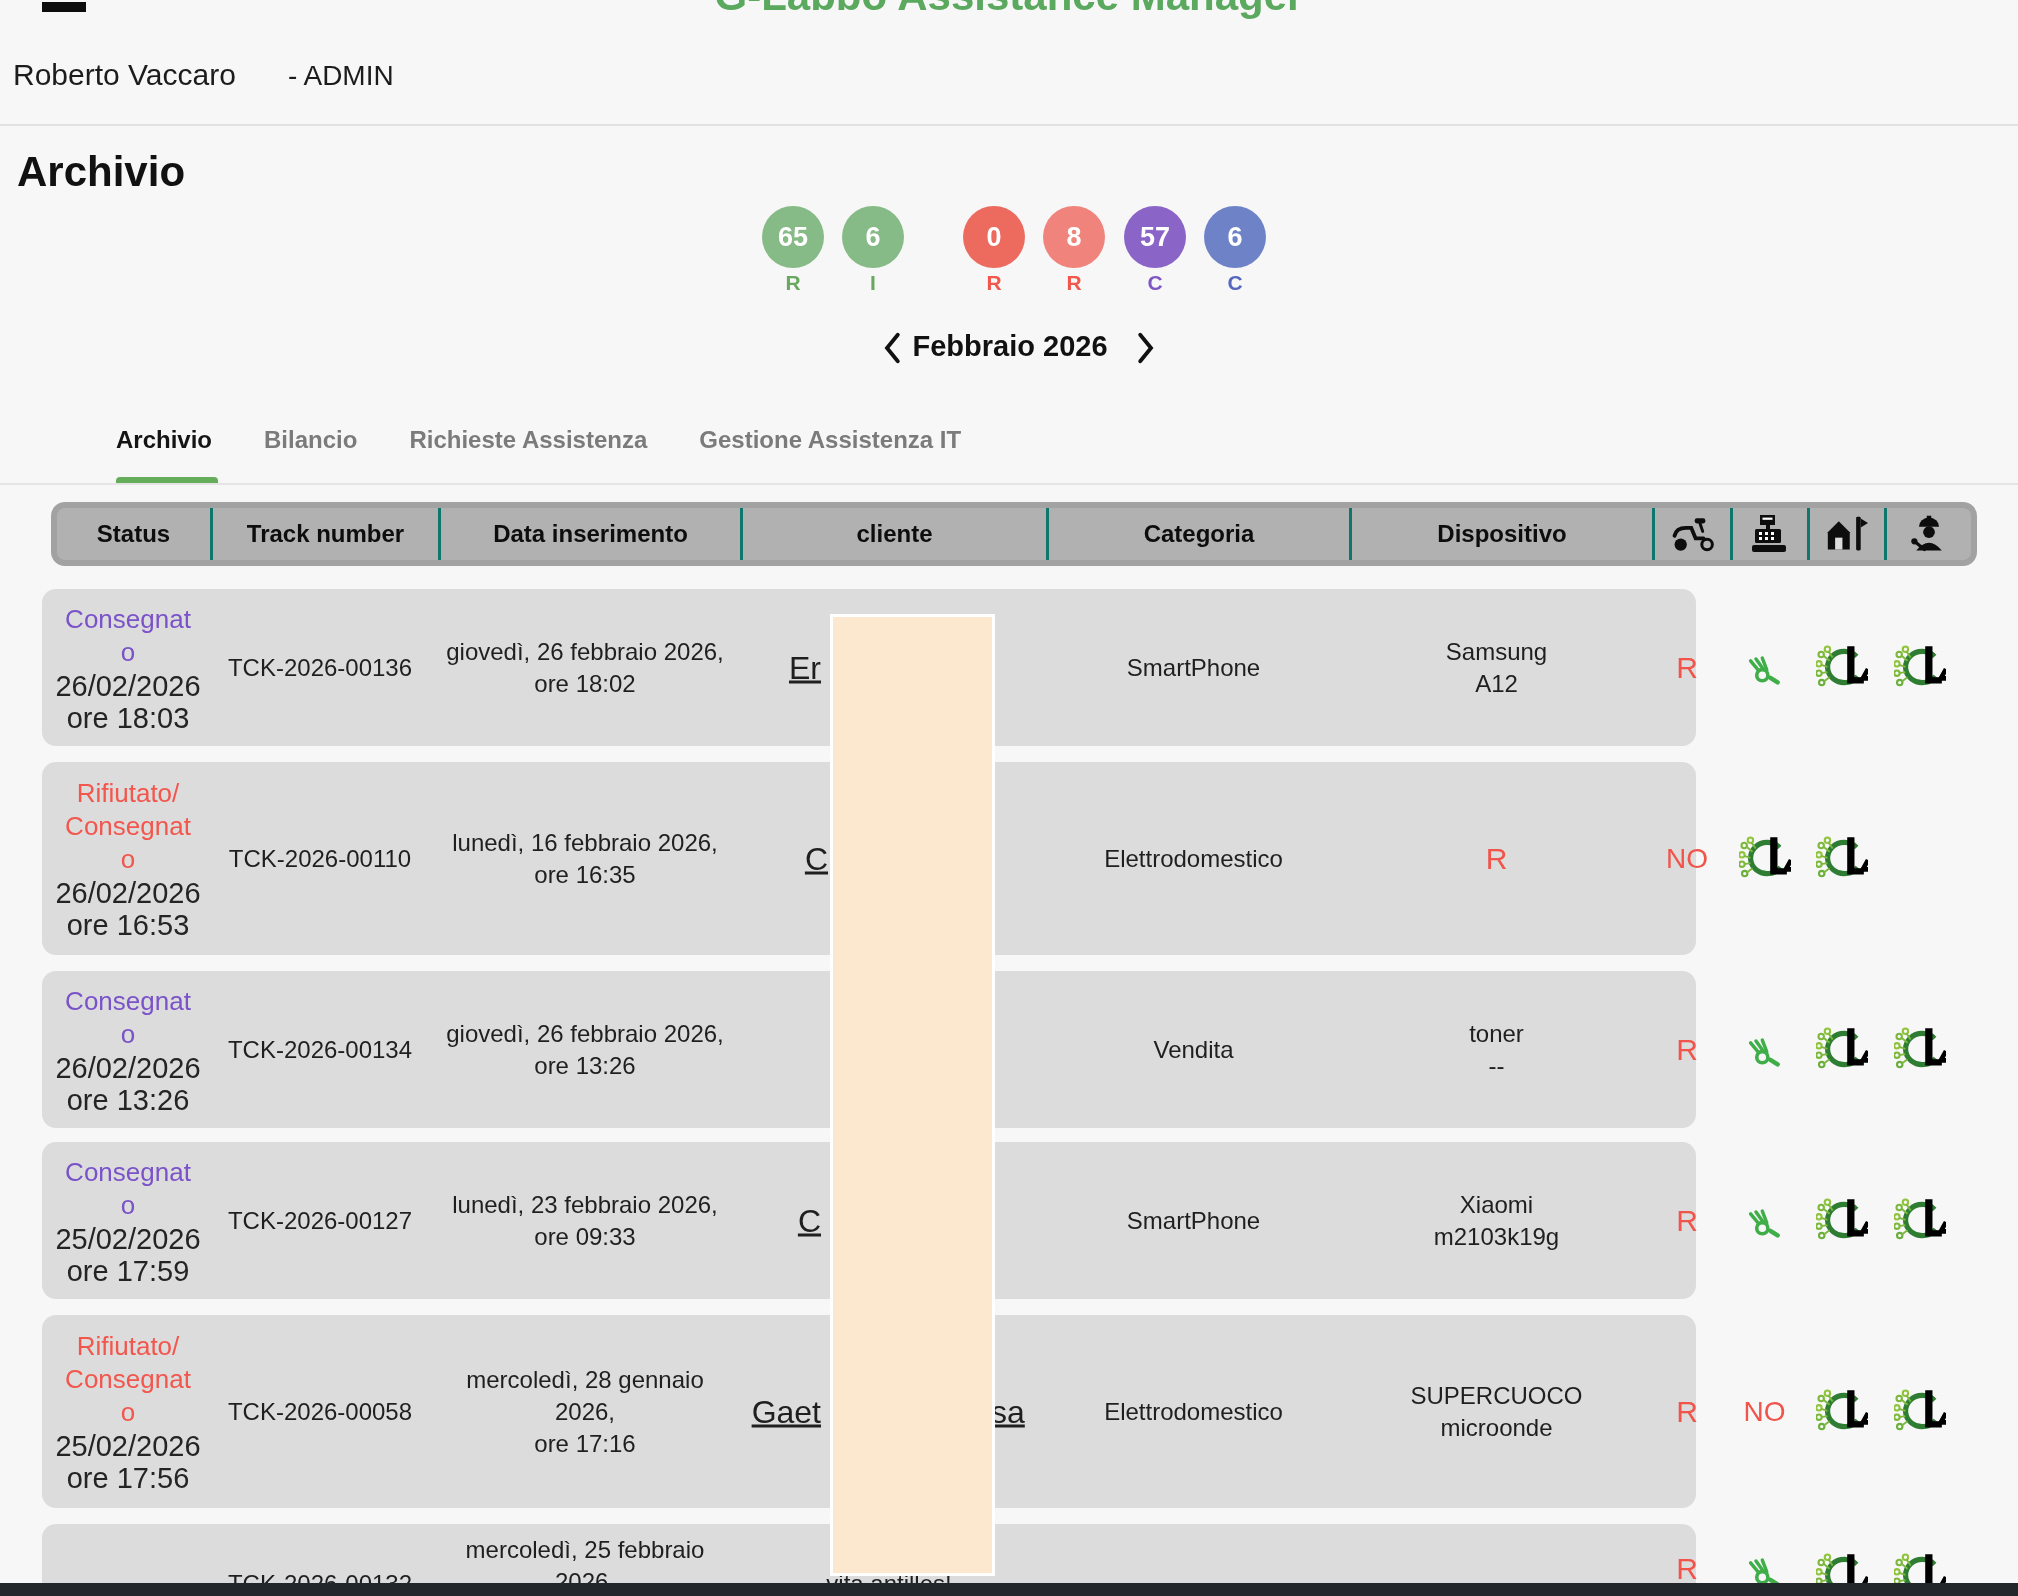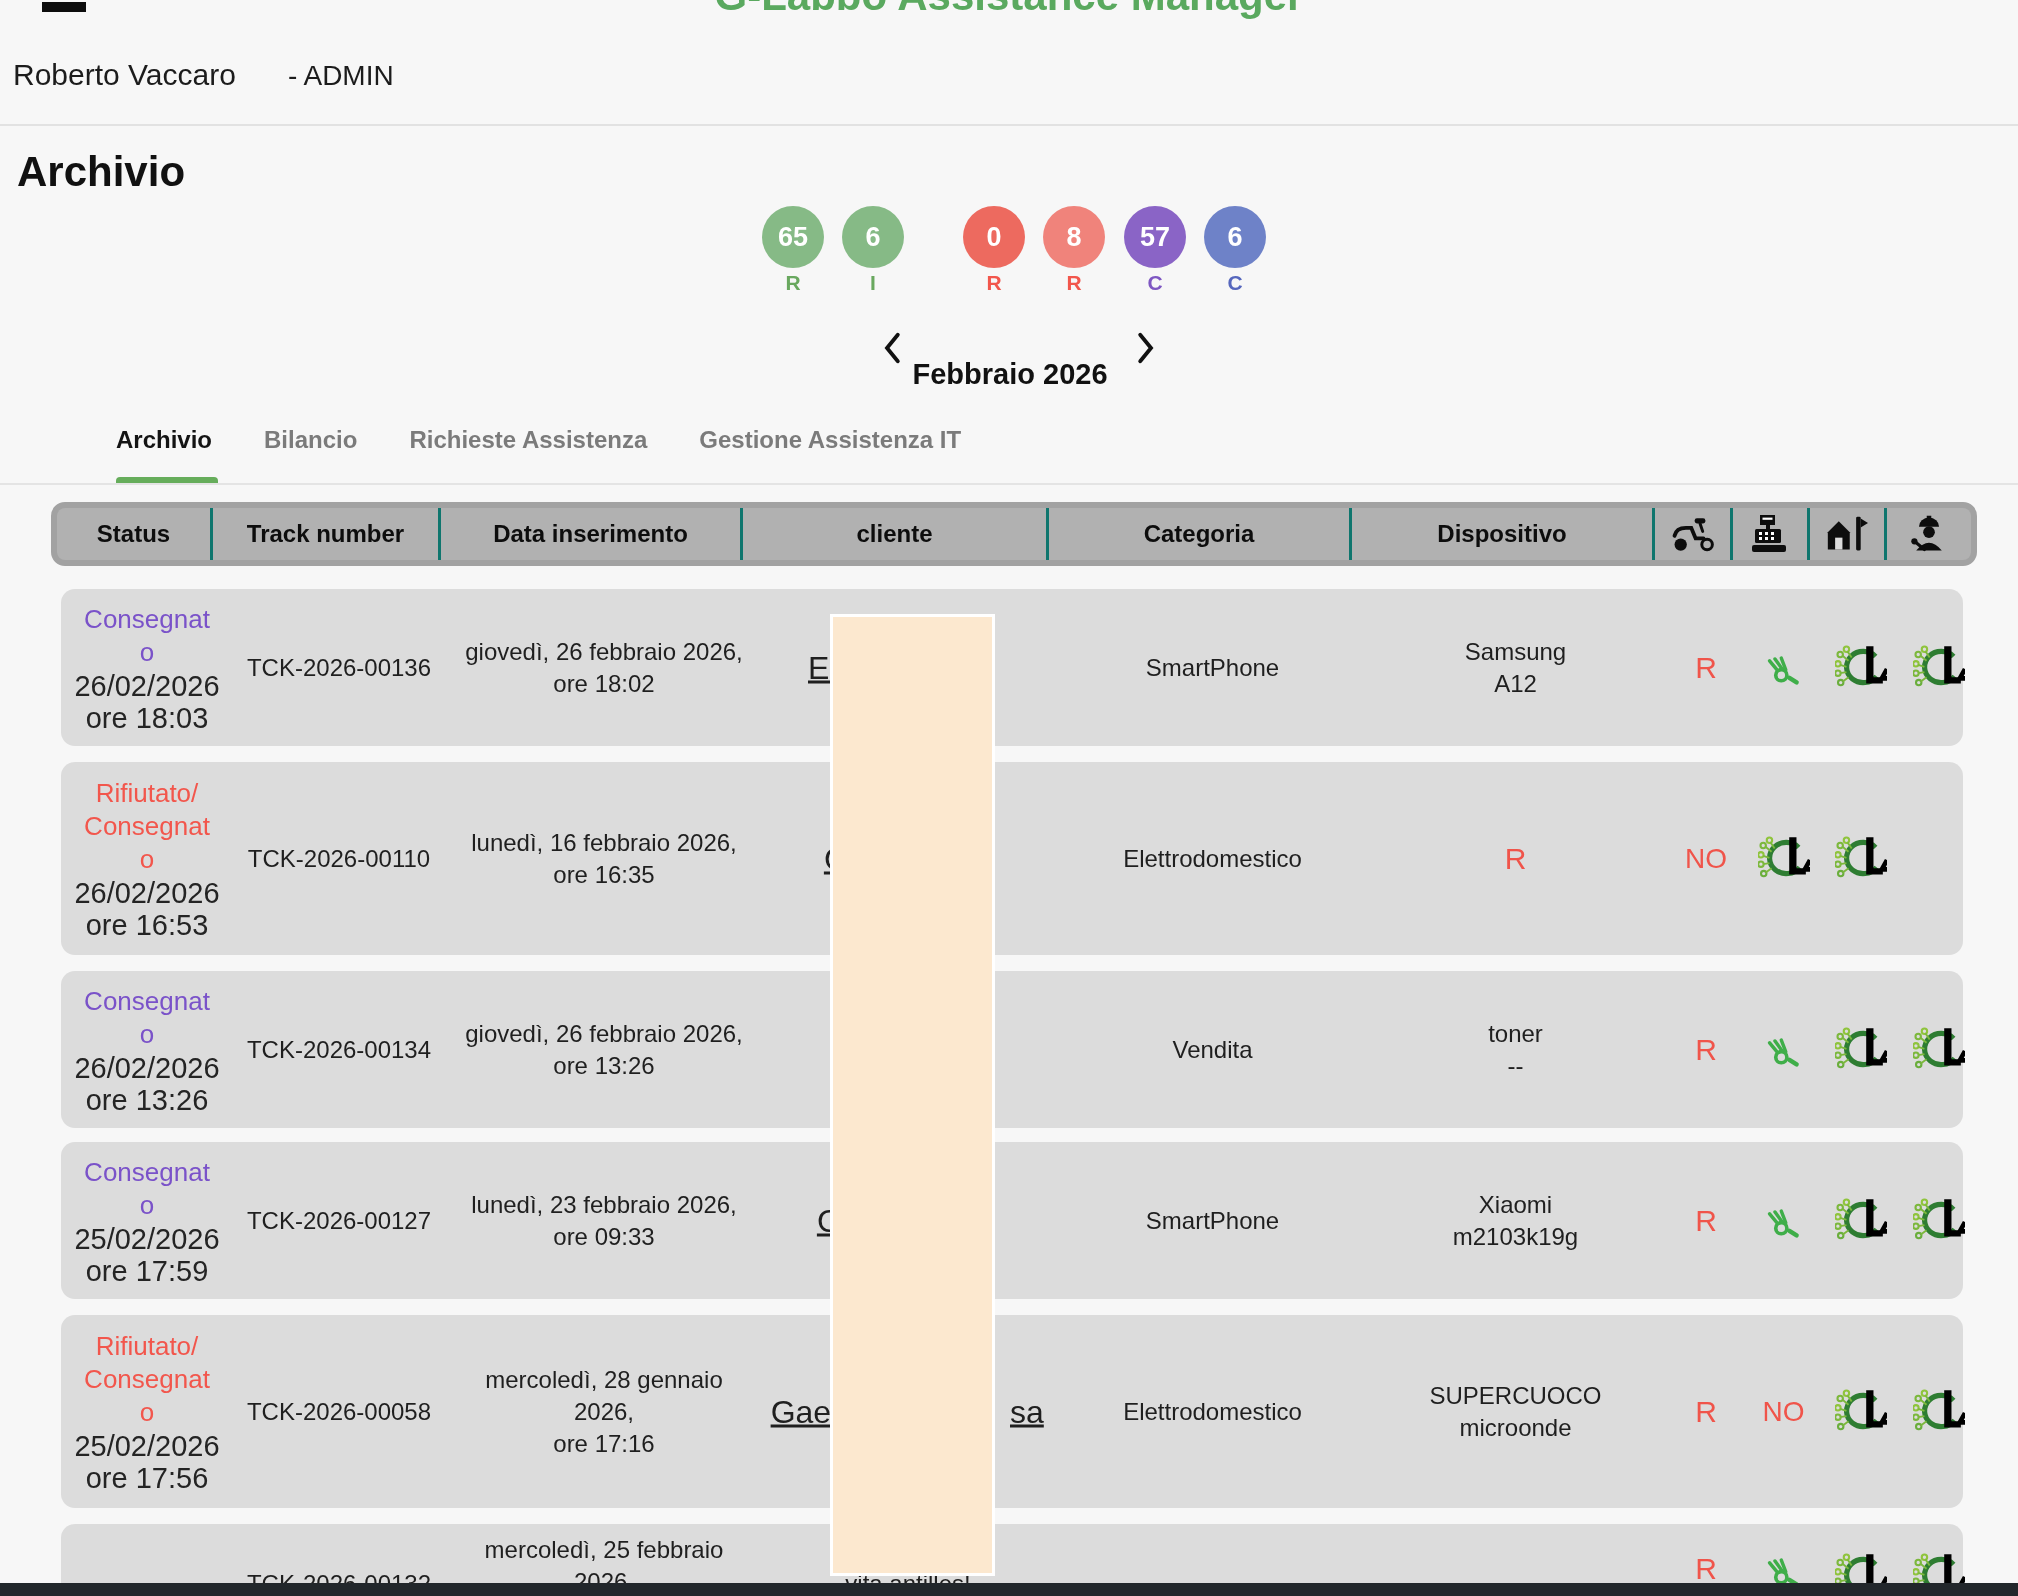--- a/index.html
+++ b/index.html
@@ -20,40 +20,40 @@
 
   #page-title { left:17px; top:148px; font-size:42px; font-weight:700; color:#111; }
 
   
   .stat-circle { width:62px; height:62px; border-radius:50%; color:#fff; font-size:27px; font-weight:700;
                  display:flex; align-items:center; justify-content:center; top:206px; }
   .stat-label  { width:62px; text-align:center; top:271px; font-size:21px; font-weight:700; }
 
   
   .chev { top:330px; width:30px; height:36px; cursor:pointer; }
-  #month-label { left:860px; top:330px; width:300px; text-align:center; font-size:29px; font-weight:700; color:#111;margin-top:28px; }
+  #month-label { left:860px; top:330px; width:300px; text-align:center; font-size:29px; font-weight:700; color:#111; }
 
   
   #tabs { left:90px; top:426px; display:flex; align-items:center; }
   .tab { font-size:24px; font-weight:600; color:#7b7b7b; padding:0 26px; cursor:pointer; white-space:nowrap; }
   .tab.active { color:#141414; }
   #tab-underline { left:116px; top:477px; width:102px; height:6px; background:#66ad5b; border-radius:4px 4px 0 0; }
   .divider2 { left:0; top:483px; width:2018px; height:2px; background:#e4e4e4; }
 
   
   #thead { left:51px; top:502px; width:1926px; height:64px; background:#a2a2a2;
            border-radius:14px; border:6px solid #a2a2a2; overflow:hidden; }
   #thead-grid { display:grid; height:52px;
            grid-template-columns:156px 228px 302px 306px 303px 303px 78px 77px 77px 84px; }
   .th { background:#b1b1b1; display:flex; align-items:center; justify-content:center;
         font-size:24px; font-weight:700; color:#0d0d0d; border-right:3px solid #0f766e; }
   .th:last-child { border-right:none; }
 
   
-  .row { left:61px; width:1902px; background:#dcdcdc; border-radius:14px;
+  .row { left:42px; width:1654px; background:#dcdcdc; border-radius:14px;
          display:grid; grid-template-columns:156px 228px 302px 306px 303px 303px 78px 77px 77px 80px;
          padding:0 8px 0 8px; align-items:center; }
   .cell { display:flex; align-items:center; justify-content:center; text-align:center;
           font-size:24px; color:#1f1f1f; height:100%; position:relative; }
   .cell.stack { flex-direction:column; }
   .pre { white-space:pre-line; line-height:32px; }
   .status { font-size:26px; line-height:33px; white-space:pre-line; }
   .sdate { font-size:29px; line-height:30px; color:#242424; margin-top:2px; }
   .track { font-size:24px; }
   .rflag { color:#f0544a; font-size:30px; cursor:pointer; }

